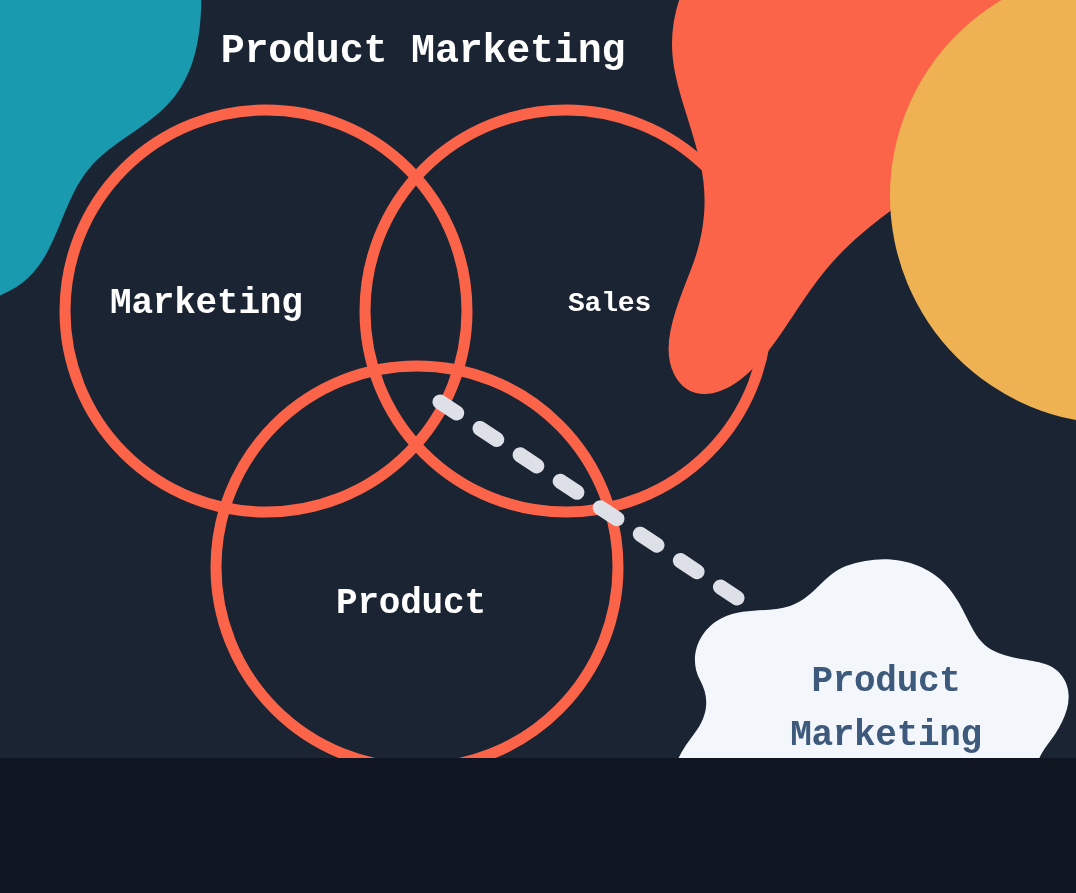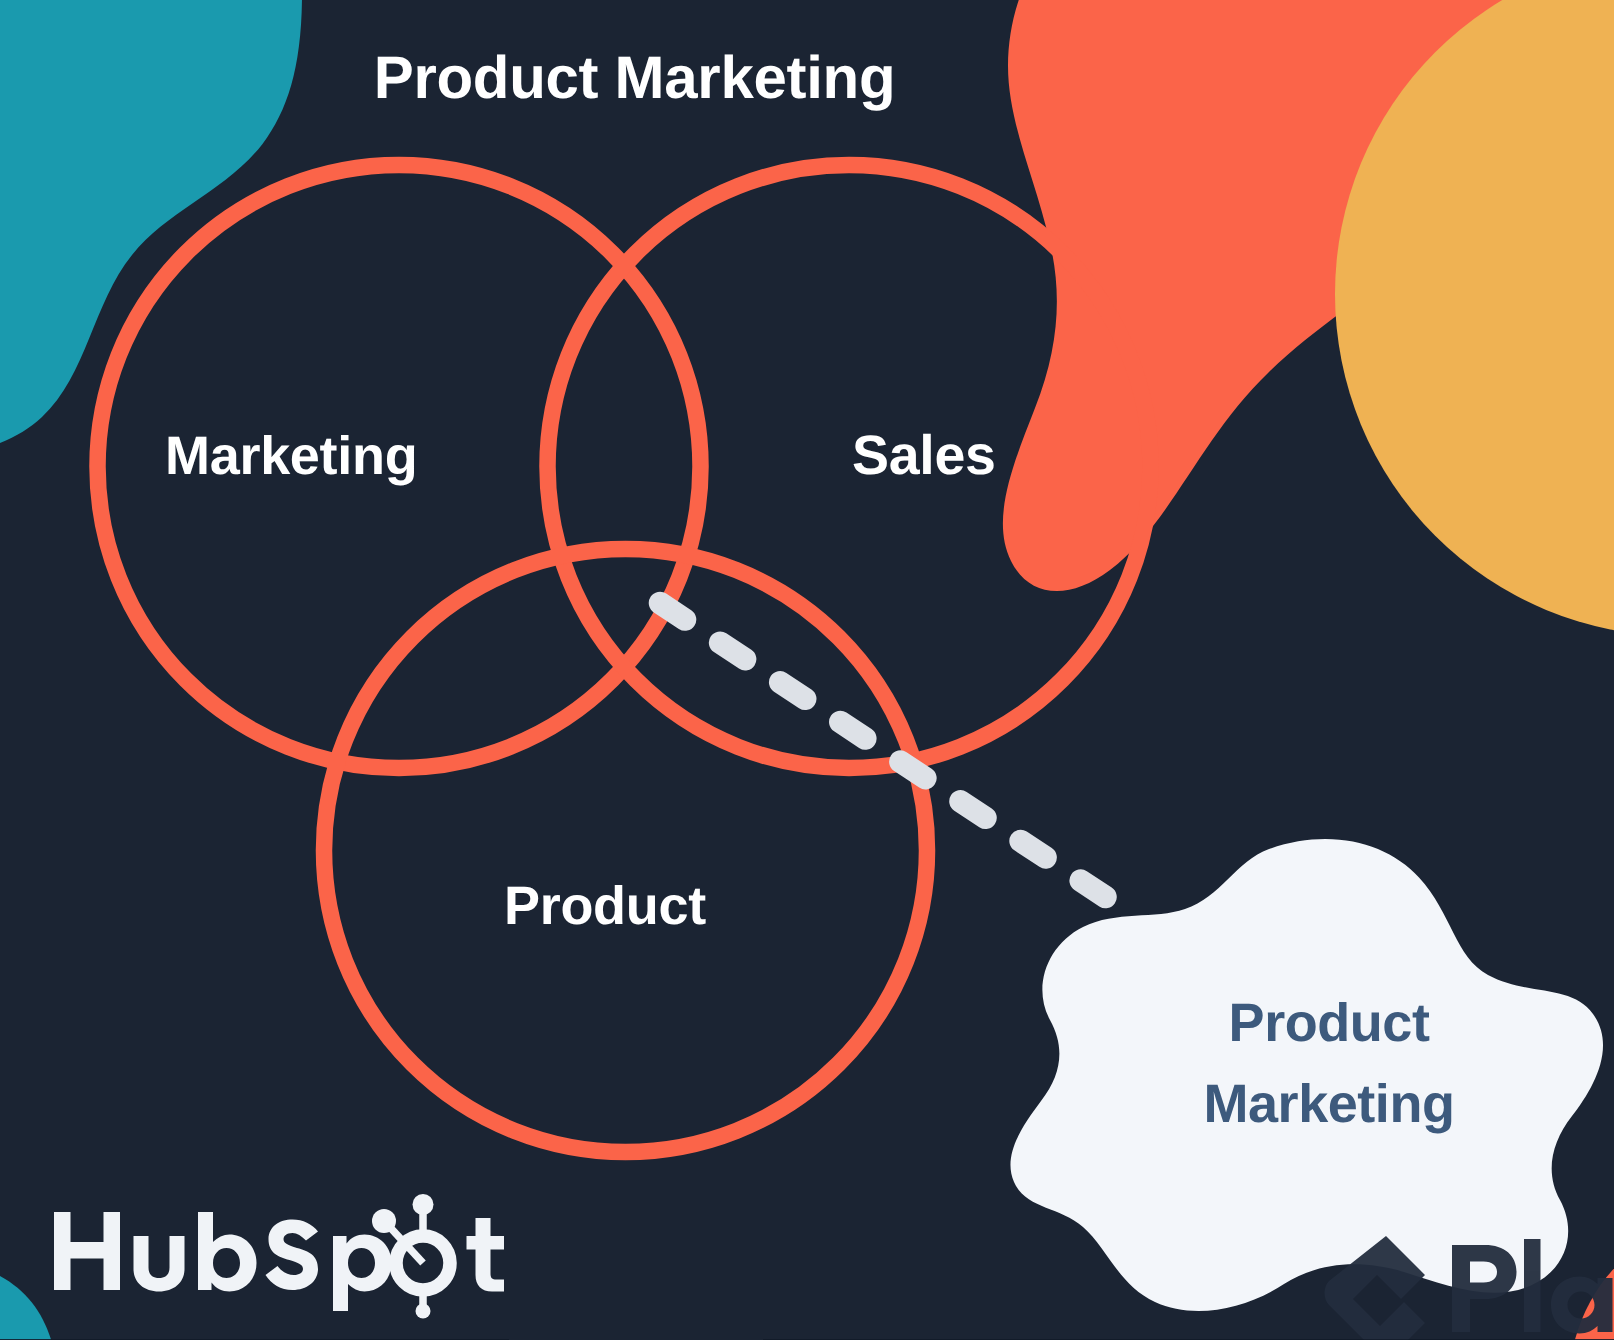--- a/index.html
+++ b/index.html
@@ -4,37 +4,38 @@
 <style>
   * { margin:0; padding:0; box-sizing:border-box; }
   html,body { background:#0f1622; }
   body {
     font-family:"Liberation Sans", sans-serif;
     -webkit-font-smoothing:antialiased;
   }
   #stage {
     position:relative;
     width:1076px;
-    height:893px;
+    height:758px;
     overflow:hidden;
     background:#1b2433;
+    font-family:Liberation Mono, monospace;
   }
   .layer { position:absolute; top:0; left:0; width:1076px; height:893px; }
   svg.layer { display:block; }
 
   
   .txt { position:absolute; color:#ffffff; font-weight:700; letter-spacing:-0.2px; white-space:nowrap; }
 
   #page-title {
     top:28px; left:0; width:1076px; text-align:center;
     font-size:40px; line-height:48px;
     transform:translateX(-115px);
   }
   #label-marketing { top:282px; left:110px; font-size:36px; line-height:44px; }
-  #label-sales     { top:282px; left:568px; font-size:37px; line-height:44px;text-align:center; }
+  #label-sales     { top:282px; left:568px; font-size:28px; line-height:44px;text-align:center; }
   #label-product   { top:582px; left:336px; font-size:36px; line-height:44px; }
 
   #callout-text {
     position:absolute;
     left:727px; top:655px;
     width:318px;
     text-align:center;
     color:#3d5a7d;
     font-size:36px;
     font-weight:700;

